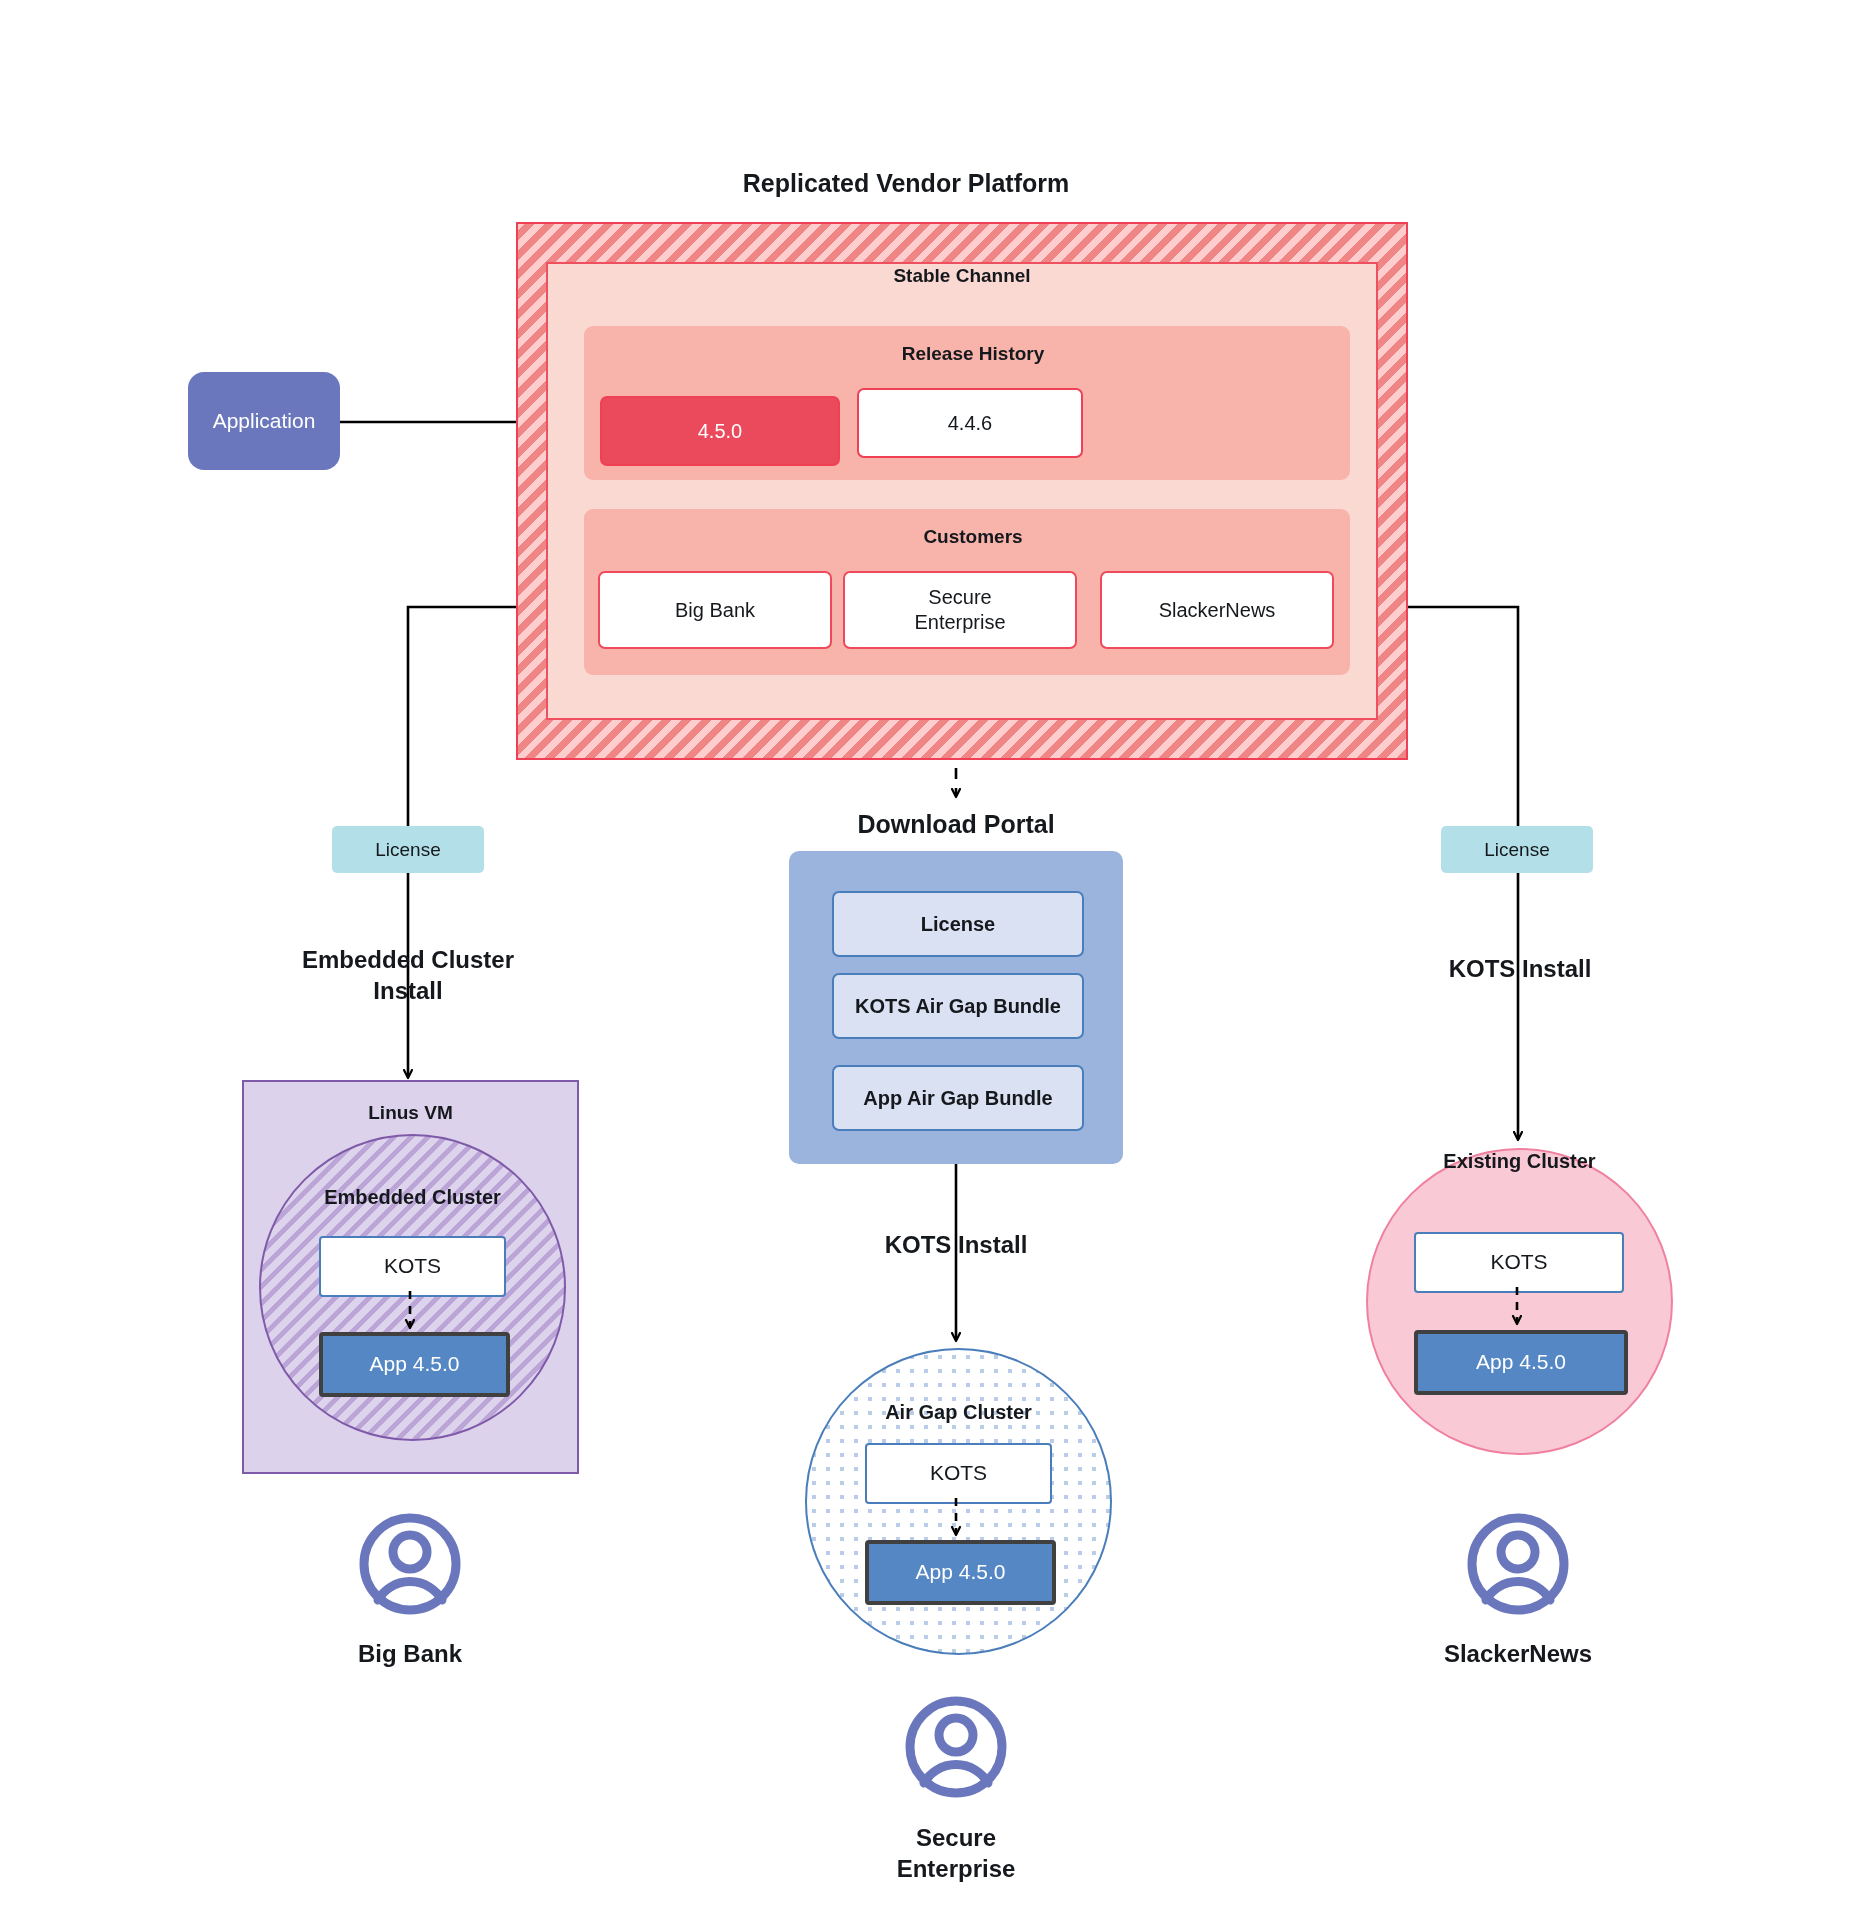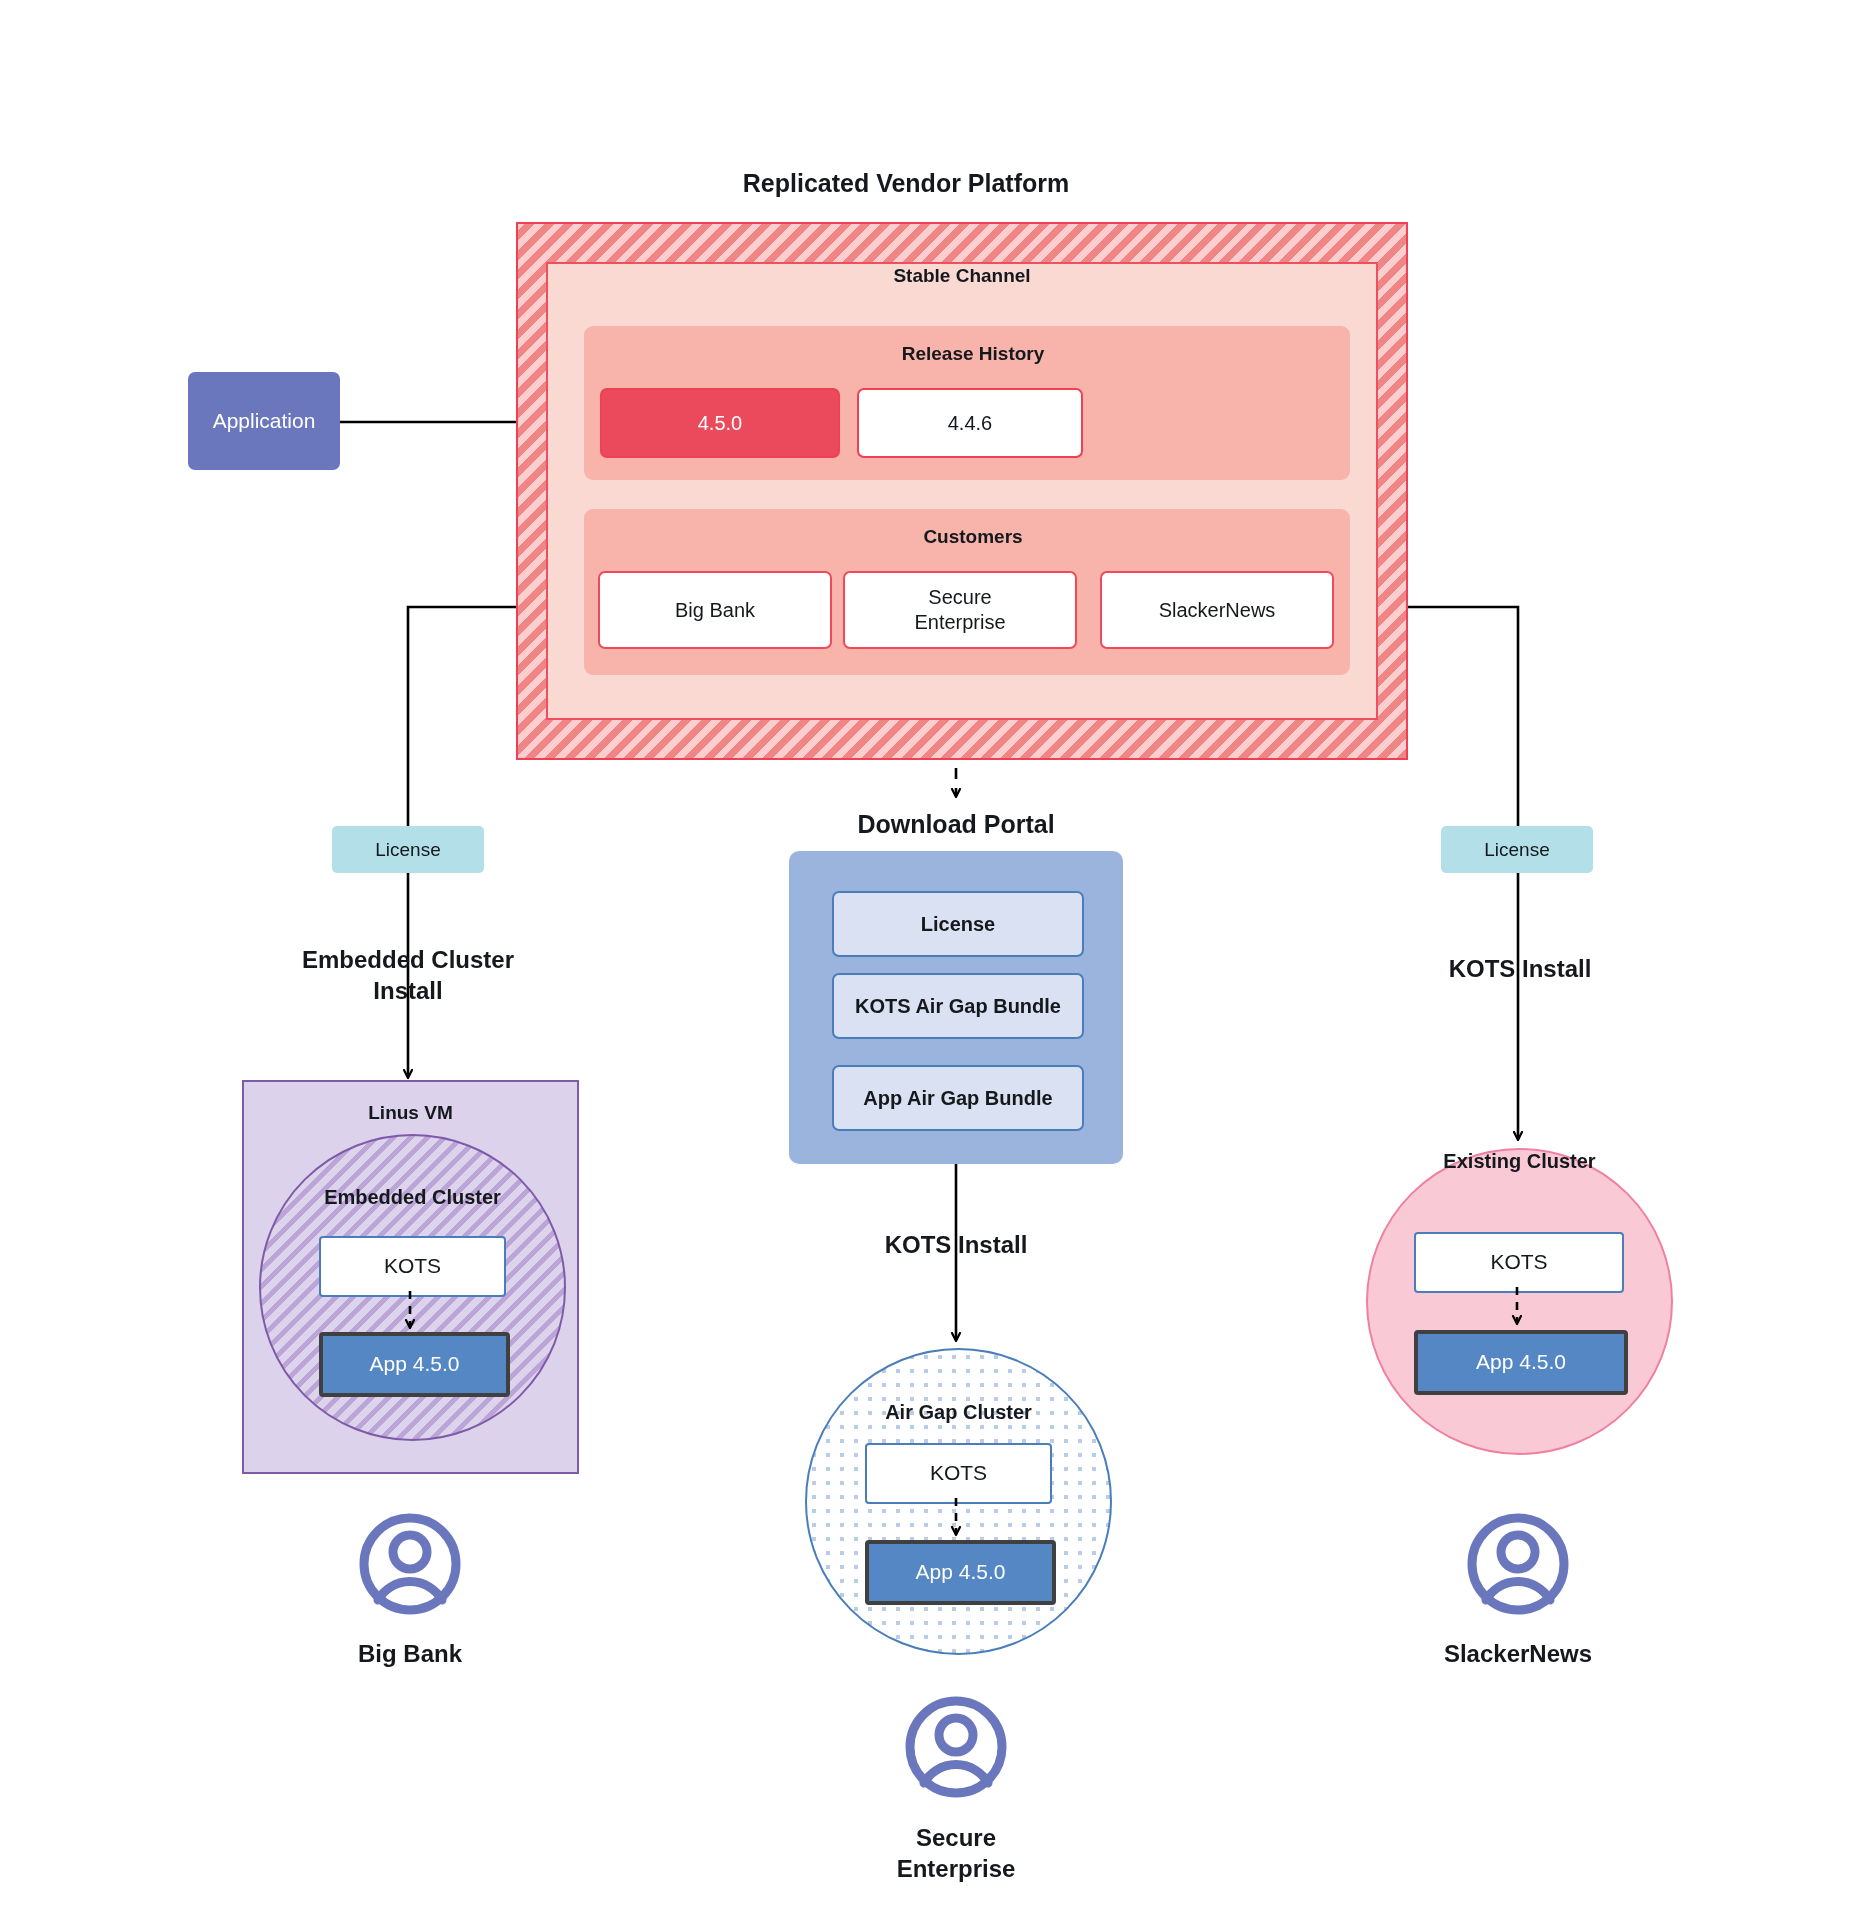--- a/index.html
+++ b/index.html
@@ -55,21 +55,21 @@
   }
   .release-chip.current{background:#ea4a5c;color:#ffffff;}
   .release-chip.prev{background:#ffffff;color:#15181c;}
   .customer-chip{
     background:#ffffff;border:2.5px solid #ef4a5c;border-radius:7px;
     font-size:20px;color:#15181c;
   }
 
   
   .app-node{
-    background:#6a77bd;border-radius:7px;color:#ffffff;font-size:21px;
+    background:#6a77bd;border-radius:16px;color:#ffffff;font-size:21px;
   }
 
   
   .license-pill{
     background:#b3e0e8;border-radius:5px;color:#15181c;font-size:19px;
   }
 
   
   .edge-label{
     font-size:24px;font-weight:700;color:#15181c;
@@ -163,21 +163,21 @@
 
   <div class="abs platform-hatch" style="left:516px;top:222px;width:888px;height:534px;"></div>
 
   <div class="abs channel-box" style="left:546px;top:262px;width:828px;height:454px;">
     <div class="ctr group-label" style="">Stable Channel</div>
   </div>
 
   <div class="abs subgroup-box" style="left:584px;top:326px;width:754px;height:154px;">
     <div class="ctr group-label" style="margin-top:16px;">Release History</div>
   </div>
-  <div class="abs ctr release-chip current" style="left:600px;top:388px;width:236px;height:66px;">4.5.0</div>
+  <div class="abs ctr release-chip current" style="left:600px;top:396px;width:236px;height:66px;">4.5.0</div>
   <div class="abs ctr release-chip prev" style="left:857px;top:388px;width:222px;height:66px;">4.4.6</div>
 
   <div class="abs subgroup-box" style="left:584px;top:509px;width:754px;height:166px;">
     <div class="ctr group-label" style="margin-top:16px;">Customers</div>
   </div>
   <div class="abs ctr customer-chip" style="left:598px;top:571px;width:230px;height:74px;">Big Bank</div>
   <div class="abs ctr customer-chip" style="left:843px;top:571px;width:230px;height:74px;white-space:pre-line;">Secure
 Enterprise</div>
   <div class="abs ctr customer-chip" style="left:1100px;top:571px;width:230px;height:74px;">SlackerNews</div>
 

